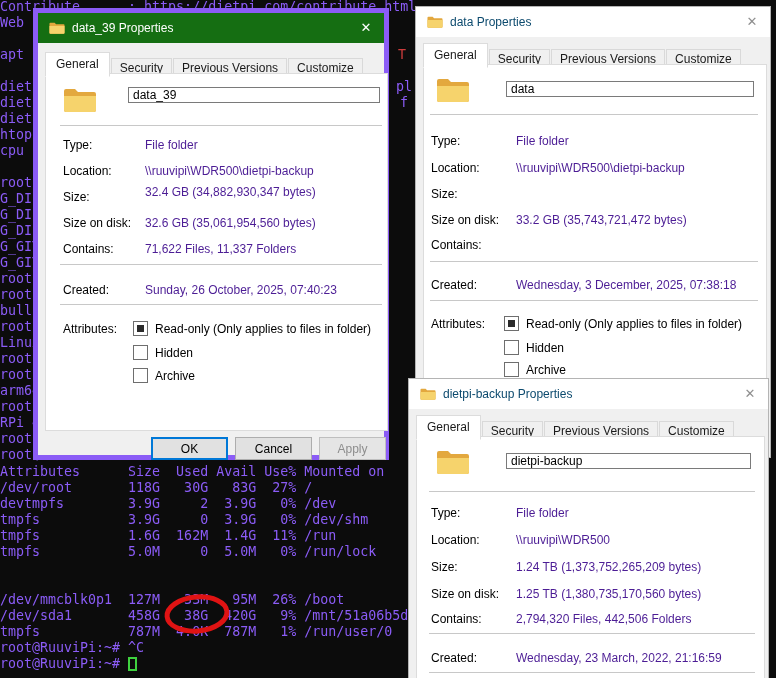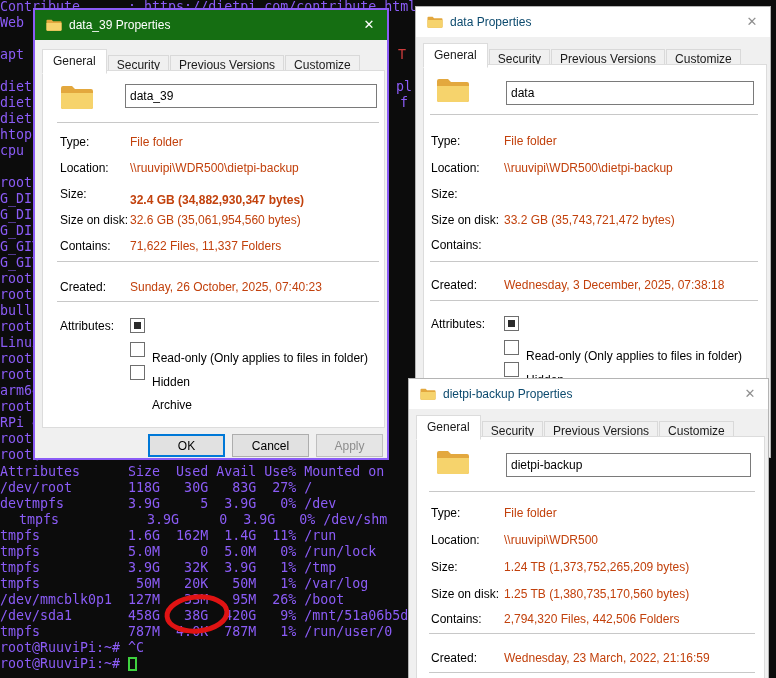--- a/index.html
+++ b/index.html
@@ -6,21 +6,21 @@
   #screen{position:relative;width:776px;height:678px;overflow:hidden;background:#0c0c0c;
           font-family:"Liberation Sans",sans-serif;}
   
   .term-text{position:absolute;color:#8b5cf6;font-family:"DejaVu Sans Mono",monospace;
              font-size:13.3px;line-height:16px;white-space:pre;}
   .term-red{color:#cd3c3c;}
   .cursor{position:absolute;width:9px;height:14px;border:2px solid #3fd23f;box-sizing:border-box;}
   .annotation-svg{position:absolute;left:0;top:0;pointer-events:none;}
   
   .dialog{position:absolute;background:#f0f0f0;box-sizing:border-box;}
-  .d-active{border:2px solid #8b5cf6;}
+  .d-active{border:5px solid #8b5cf6;}
   .d-inactive{border:1px solid #b4b4b4;}
   .titlebar{position:absolute;left:0;top:0;right:0;height:30px;}
   .titlebar.green{background:#156e12;}
   .titlebar.white{background:#ffffff;border-bottom:1px solid #f0f0f0;}
   .title-text{position:absolute;left:34px;top:8px;font-size:12px;}
   .green .title-text{color:#ffffff;}
   .white .title-text{color:#0c4a6e;}
   .close-btn{position:absolute;right:0;top:0;width:36px;height:30px;text-align:center;
              line-height:30px;font-size:13px;cursor:default;}
   .green .close-btn{color:#ffffff;}
@@ -28,27 +28,27 @@
   .mini-folder{position:absolute;left:11px;top:8px;}
   .tabs{position:absolute;height:22px;}
   .tab{display:inline-block;vertical-align:bottom;font-size:12px;color:#1a1a1a;
        background:#f0f0f0;border:1px solid #d9d9d9;padding:2px 8px 3px;margin-right:1px;
        position:relative;top:2px;}
   .tab.active{background:#ffffff;border:1px solid #dcdcdc;border-bottom:1px solid #ffffff;
               padding:4px 10px 5px;top:0;z-index:3;}
   .page{position:absolute;background:#ffffff;border:1px solid #dcdcdc;z-index:1;}
   .hdr-folder{position:absolute;}
   .name-input{position:absolute;border:1px solid #7a7a7a;background:#fff;font-size:12px;
-              font-family:"Liberation Sans",sans-serif;padding:0 4px;box-sizing:border-box;height:24px;color:#000;}
+              font-family:"Liberation Sans",sans-serif;padding:0 4px;box-sizing:border-box;height:16px;color:#000;}
   .sep{position:absolute;height:1px;background:#c8c8c8;}
   .flabel{position:absolute;font-size:12px;color:#000;}
-  .fvalue{position:absolute;font-size:12px;color:#c2410c;white-space:nowrap;}
+  .fvalue{position:absolute;font-size:12px;color:#4c1d95;white-space:nowrap;margin-left:12px;}
   .cb{position:absolute;width:13px;height:13px;border:1px solid #6e6e6e;background:#fff;box-sizing:content-box;}
   .cb.filled::after{content:"";position:absolute;left:3px;top:3px;width:7px;height:7px;background:#2b2b2b;}
-  .cb-label{position:absolute;font-size:12px;color:#000;white-space:nowrap;margin-top:32px;}
+  .cb-label{position:absolute;font-size:12px;color:#000;white-space:nowrap;}
   .btn{position:absolute;height:23px;background:#e1e1e1;border:1px solid #adadad;
        font-size:12px;font-family:"Liberation Sans",sans-serif;color:#000;box-sizing:border-box;}
   .btn.focused{border:2px solid #0078d7;}
   .btn.disabled{color:#8d8d8d;border:1px solid #bfbfbf;background:#e5e5e5;}
 </style>
 </head>
 <body>
 
 <div id="screen">
 
@@ -81,26 +81,24 @@
     <div class="term-text" style="left:0;top:431px;">root(</div>
     <div class="term-text" style="left:0;top:447px;">root(</div>
 
     <div class="term-text term-red" style="left:398px;top:47px;">T</div>
     <div class="term-text" style="left:396px;top:79px;">pl</div>
     <div class="term-text" style="left:400px;top:95px;">f</div>
     <div class="term-text" style="left:395px;top:111px;margin-left:25px;">ns</div>
 
     <div class="term-text" style="left:0;top:464px;">Attributes      Size  Used Avail Use% Mounted on</div>
     <div class="term-text" style="left:0;top:480px;">/dev/root       118G   30G   83G  27% /</div>
-    <div class="term-text" style="left:0;top:496px;">devtmpfs        3.9G     5  3.9G   0% /dev</div>
-    <div class="term-text" style="left:0;top:512px;margin-left:19px;">tmpfs           3.9G     0  3.9G   0% /dev/shm</div>
+    <div class="term-text" style="left:0;top:496px;">devtmpfs        3.9G     2  3.9G   0% /dev</div>
+    <div class="term-text" style="left:0;top:512px;">tmpfs           3.9G     0  3.9G   0% /dev/shm</div>
     <div class="term-text" style="left:0;top:528px;">tmpfs           1.6G  162M  1.4G  11% /run</div>
     <div class="term-text" style="left:0;top:544px;">tmpfs           5.0M     0  5.0M   0% /run/lock</div>
-    <div class="term-text" style="left:0;top:560px;">tmpfs           3.9G   32K  3.9G   1% /tmp</div>
-    <div class="term-text" style="left:0;top:576px;">tmpfs            50M   20K   50M   1% /var/log</div>
     <div class="term-text" style="left:0;top:592px;">/dev/mmcblk0p1  127M   33M   95M  26% /boot</div>
     <div class="term-text" style="left:0;top:608px;">/dev/sda1       458G   38G  420G   9% /mnt/51a06b5d-</div>
     <div class="term-text" style="left:0;top:624px;">tmpfs           787M  4.0K  787M   1% /run/user/0</div>
     <div class="term-text" style="left:0;top:640px;">root@RuuviPi:~# ^C</div>
     <div class="term-text" style="left:0;top:656px;">root@RuuviPi:~# </div>
     <div class="cursor" style="left:128px;top:657px;"></div>
 
     <svg class="annotation-svg" width="776" height="678">
       <ellipse cx="197" cy="614" rx="30" ry="17" transform="rotate(-5 197 614)" fill="none" stroke="#e01313" stroke-width="5"></ellipse>
     </svg>
@@ -198,21 +196,21 @@
       <path d="M1 5 Q1 3 3 3 L12 3 L15 6 L31 6 Q33 6 33 8 L33 24 Q33 26 31 26 L3 26 Q1 26 1 24 Z" fill="#e3a83e"></path>
       <path d="M1 10 L33 10 L33 24 Q33 26 31 26 L3 26 Q1 26 1 24 Z" fill="#f6d36c"></path>
     </svg>
     <input class="name-input" type="text" style="left: 90px; top: 74px; width: 252px; z-index: 2;" value="data_39">
     <div class="sep" style="left:22px;top:112px;width:322px;z-index:2;"></div>
     <span class="flabel" style="left:25px;top:125px;z-index:2;">Type:</span>
     <span class="fvalue" style="left:95px;top:125px;z-index:2;">File folder</span>
     <span class="flabel" style="left:25px;top:151px;z-index:2;">Location:</span>
     <span class="fvalue" style="left:95px;top:151px;z-index:2;">\\ruuvipi\WDR500\dietpi-backup</span>
     <span class="flabel" style="left:25px;top:177px;z-index:2;">Size:</span>
-    <span class="fvalue" style="left:95px;top:183px;z-index:2;font-weight:bold;">32.4 GB (34,882,930,347 bytes)</span>
+    <span class="fvalue" style="left:95px;top:172px;z-index:2;">32.4 GB (34,882,930,347 bytes)</span>
     <span class="flabel" style="left:25px;top:203px;z-index:2;">Size on disk:</span>
     <span class="fvalue" style="left:95px;top:203px;z-index:2;">32.6 GB (35,061,954,560 bytes)</span>
     <span class="flabel" style="left:25px;top:229px;z-index:2;">Contains:</span>
     <span class="fvalue" style="left:95px;top:229px;z-index:2;">71,622 Files, 11,337 Folders</span>
     <div class="sep" style="left:22px;top:251px;width:322px;z-index:2;"></div>
     <span class="flabel" style="left:25px;top:270px;z-index:2;">Created:</span>
     <span class="fvalue" style="left:95px;top:270px;z-index:2;">Sunday, 26 October, 2025, 07:40:23</span>
     <div class="sep" style="left:22px;top:291px;width:322px;z-index:2;"></div>
     <span class="flabel" style="left:25px;top:309px;z-index:2;">Attributes:</span>
     <span class="cb filled" style="left:95px;top:308px;z-index:2;"></span>

